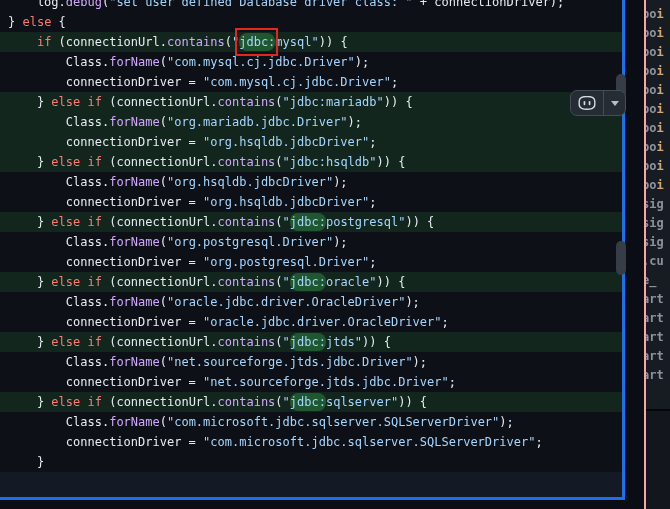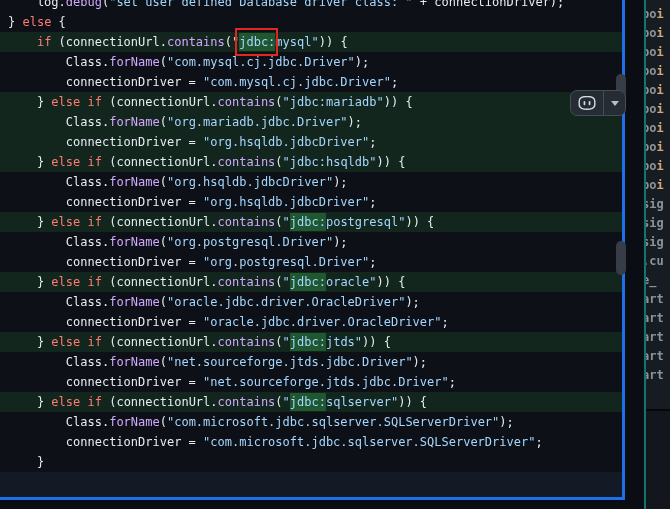--- a/index.html
+++ b/index.html
@@ -19,41 +19,41 @@
     border-bottom:3px solid var(--focus-border);
     overflow:hidden;
   }
   .code-lines{margin-top:-8px;}
   .code-line{
     height:20px;line-height:20px;font-size:12px;white-space:pre;
     padding-left:8px;color:var(--plain);
   }
   .code-line.added{background:var(--added-bg);}
   .sk{color:var(--keyword);} .sm{color:var(--method);} .ss{color:var(--string);} .sp{color:var(--plain);}
-  .hl{background:var(--match-bg);border-radius:0;padding:2px 0;color:var(--string);}
+  .hl{background:var(--match-bg);border-radius:8px;padding:2px 0;color:var(--string);}
   .ann{position:relative;}
   .ann::after{
     content:"";position:absolute;left:-4px;right:-3px;top:-5px;bottom:-5px;
     border:2px solid var(--annotation);pointer-events:none;
   }
   .bottom-filler{height:25px;background:#131a26;}
   .copilot-btn{
     position:absolute;left:570px;top:90px;width:56px;height:26px;box-sizing:border-box;
     background:#262c34;border:1px solid #454c54;border-radius:7px;display:flex;z-index:6;
     overflow:hidden;
   }
   .cp-main{flex:1;display:flex;align-items:center;justify-content:center;border-right:1px solid #454c54;cursor:pointer;}
   .cp-drop{width:21px;display:flex;align-items:center;justify-content:center;cursor:pointer;}
   .chev{width:0;height:0;border-left:4px solid transparent;border-right:4px solid transparent;border-top:5px solid #b7bfc7;}
   .scroll-thumb{position:absolute;width:10px;background:#363d46;border-radius:5px;z-index:5;}
   .thumb-a{left:616px;top:74px;height:24px;}
   .thumb-b{left:616px;top:241px;height:34px;}
   .right-strip{
     position:absolute;left:644px;top:0;width:26px;height:509px;box-sizing:border-box;
-    background:#171c23;border-left:2px solid #0f766e;overflow:hidden;padding-top:5px;z-index:1;
+    background:#171c23;border-left:2px solid #fca5a5;overflow:hidden;padding-top:5px;z-index:1;
   }
   .strip-line{
     height:19px;line-height:19px;font-size:12px;font-weight:bold;
     color:#8b929b;white-space:pre;margin-left:-4px;
   }
   .strip-accent{color:#d2a878;}
   .strip-divider{margin-top:24px;height:2px;background:#04070b;}
   .strip-tail{height:120px;background:rgba(0,0,0,0.15);}
 </style>
 </head>

